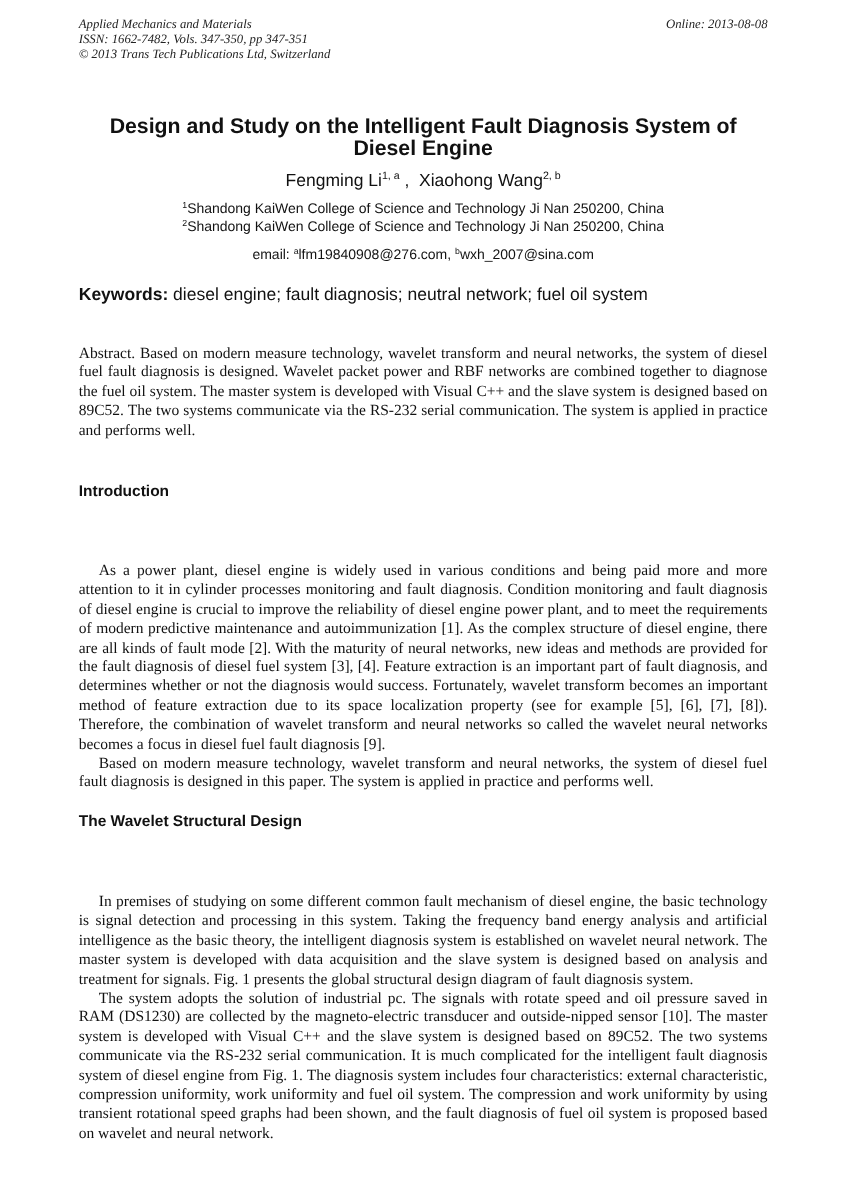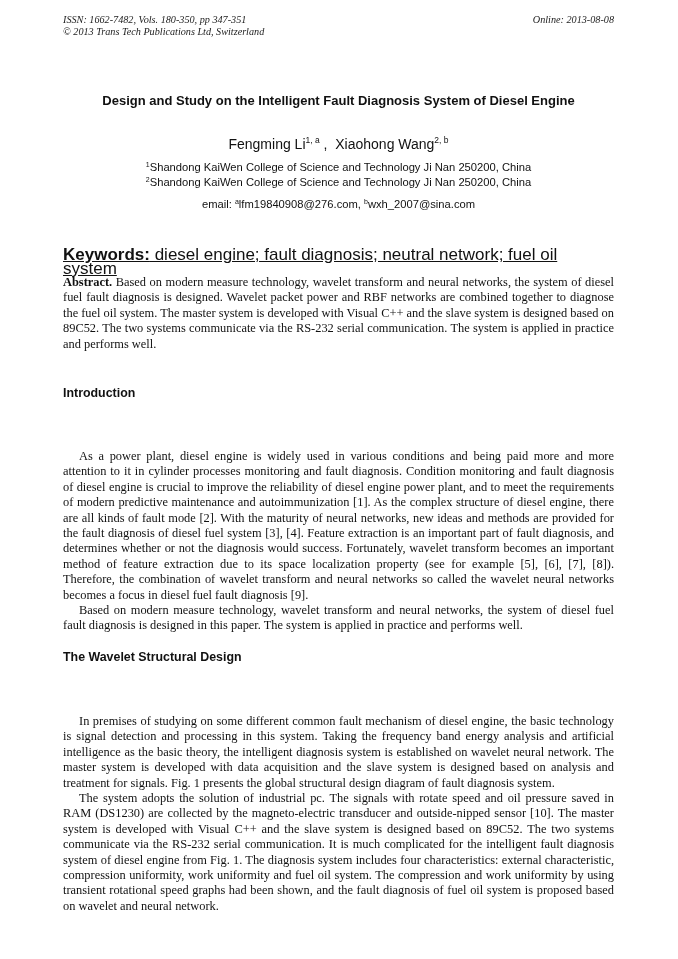--- a/index.html
+++ b/index.html
@@ -31,21 +31,21 @@
       top: 0;
     }
     .title {
       position: absolute;
       left: 63px;
       top: 92px;
       width: 551px;
       text-align: center;
       font-family: "Liberation Sans", sans-serif;
       font-weight: bold;
-      font-size: 13px;
+      font-size: 17px;
       line-height: 18px;
       color: #111;
     }
     .authors {
       position: absolute;
       left: 63px;
       top: 135px;
       width: 551px;
       text-align: center;
       font-family: "Liberation Sans", sans-serif;
@@ -78,42 +78,41 @@
       top: 197px;
       width: 551px;
       text-align: center;
       font-family: "Liberation Sans", sans-serif;
       font-size: 11.2px;
       line-height: 14px;
     }
     .keywords {
       position: absolute;
       left: 63px;
-      top: 248px;
+      top: 228px;
       width: 551px;
       font-family: "Liberation Sans", sans-serif;
-      font-size: 17px;
+      font-size: 14px;
       line-height: 14px;
-      text-decoration: underline;
     }
     .keywords b { font-weight: bold; }
     .body-text {
       font-family: "Liberation Serif", serif;
       font-size: 12.4px;
       line-height: 15.4px;
       text-align: justify;
       color: #111;
     }
     .abstract {
       position: absolute;
       left: 63px;
       top: 275px;
       width: 551px;
     }
-    .abstract b { font-weight: bold; margin-top: 32px; }
+    .abstract b { font-weight: normal; margin-top: 32px; }
     .section-head {
       position: absolute;
       left: 63px;
       width: 551px;
       font-family: Liberation Sans, sans-serif;
       font-weight: bold;
       font-size: 12.4px;
       line-height: 15px;
     }
     .section-text {
@@ -124,21 +123,22 @@
     }
     .section-text p {
       margin: 0;
       text-indent: 16px;
     }
   </style>
 </head>
 <body>
 
 <div class="header">
-  <div>ISSN: 1662-7482, Vols. 180-350, pp 347-351</div>
+  <div>Applied Mechanics and Materials</div>
+  <div>ISSN: 1662-7482, Vols. 347-350, pp 347-351</div>
   <div>© 2013 Trans Tech Publications Ltd, Switzerland</div>
   <div class="online">Online: 2013-08-08</div>
 </div>
 
 <div class="title">Design and Study on the Intelligent Fault Diagnosis System of Diesel Engine</div>
 
 <div class="authors">
   <span>Fengming Li</span><sup>1, a</sup><span style="white-space:pre"> ,  </span><span>Xiaohong Wang</span><sup>2, b</sup>
 </div>
 

